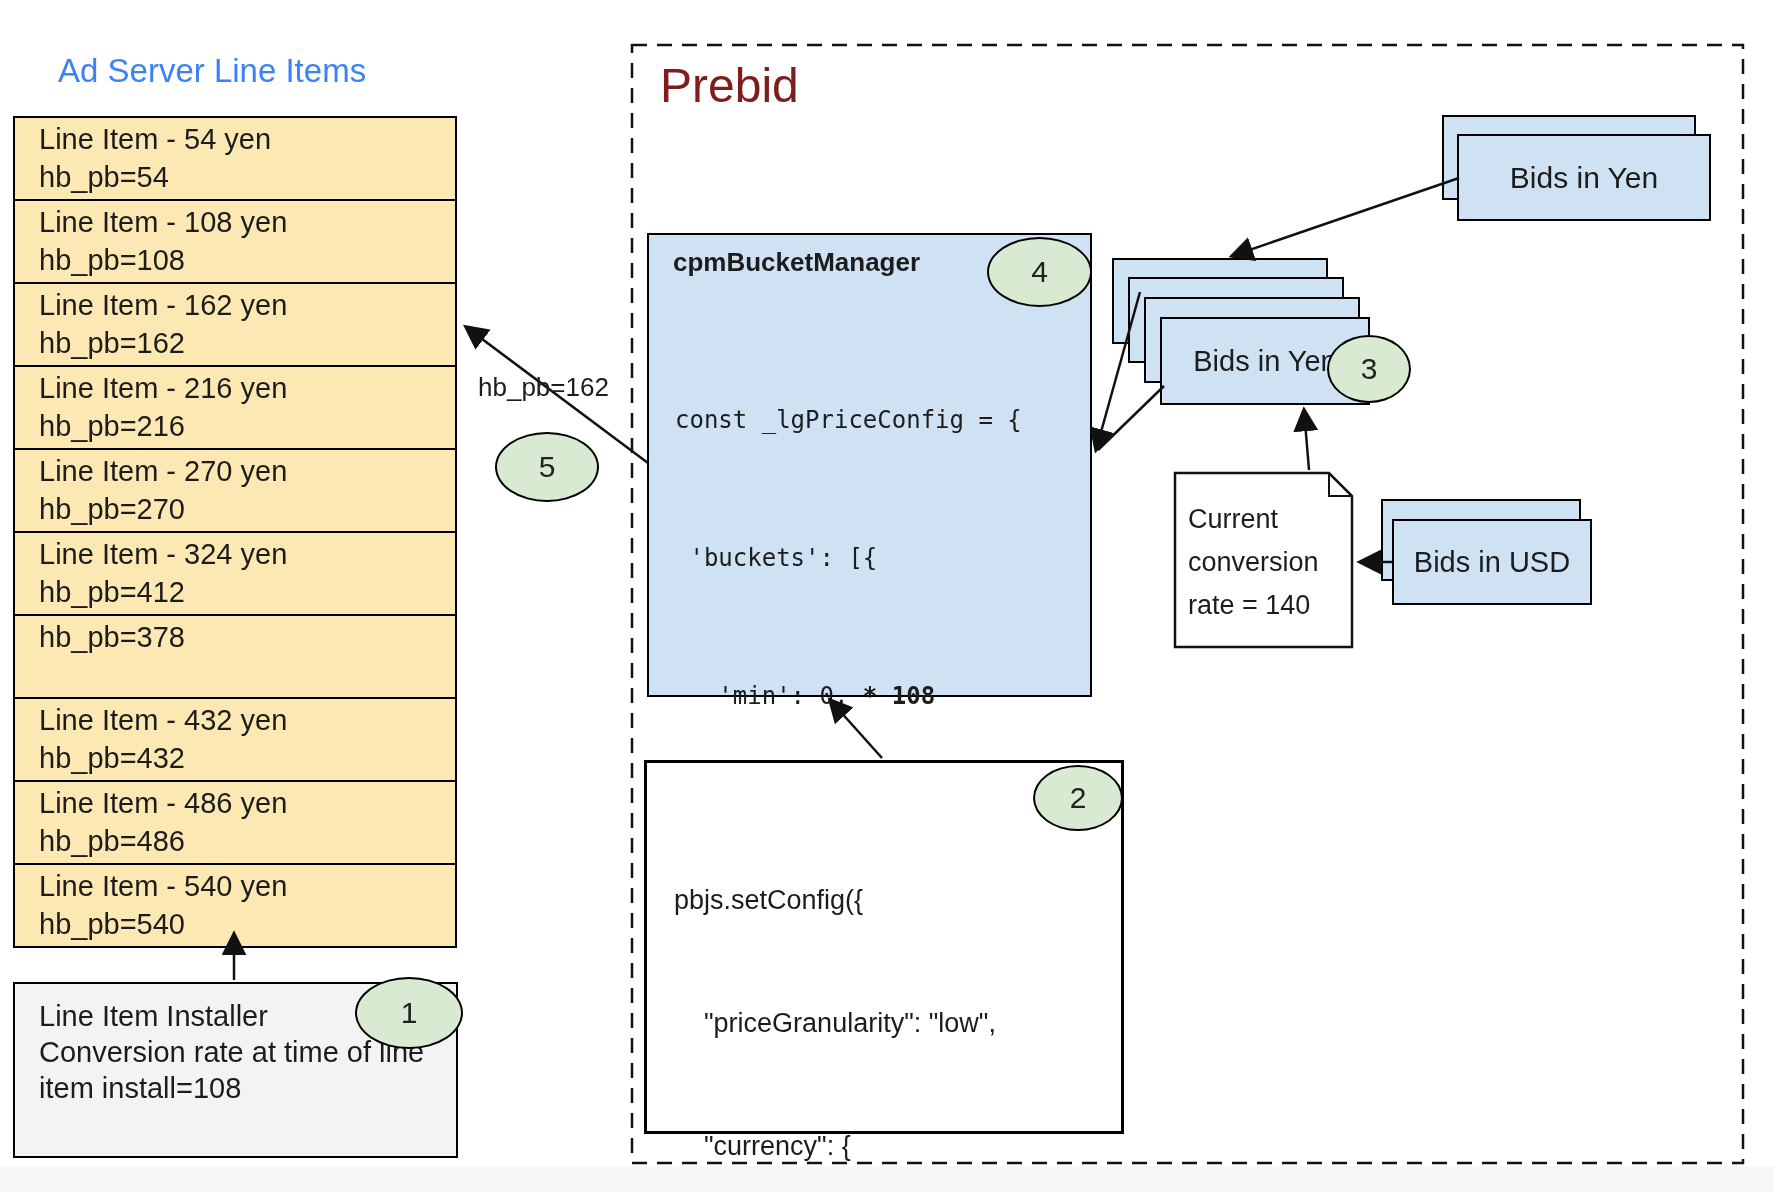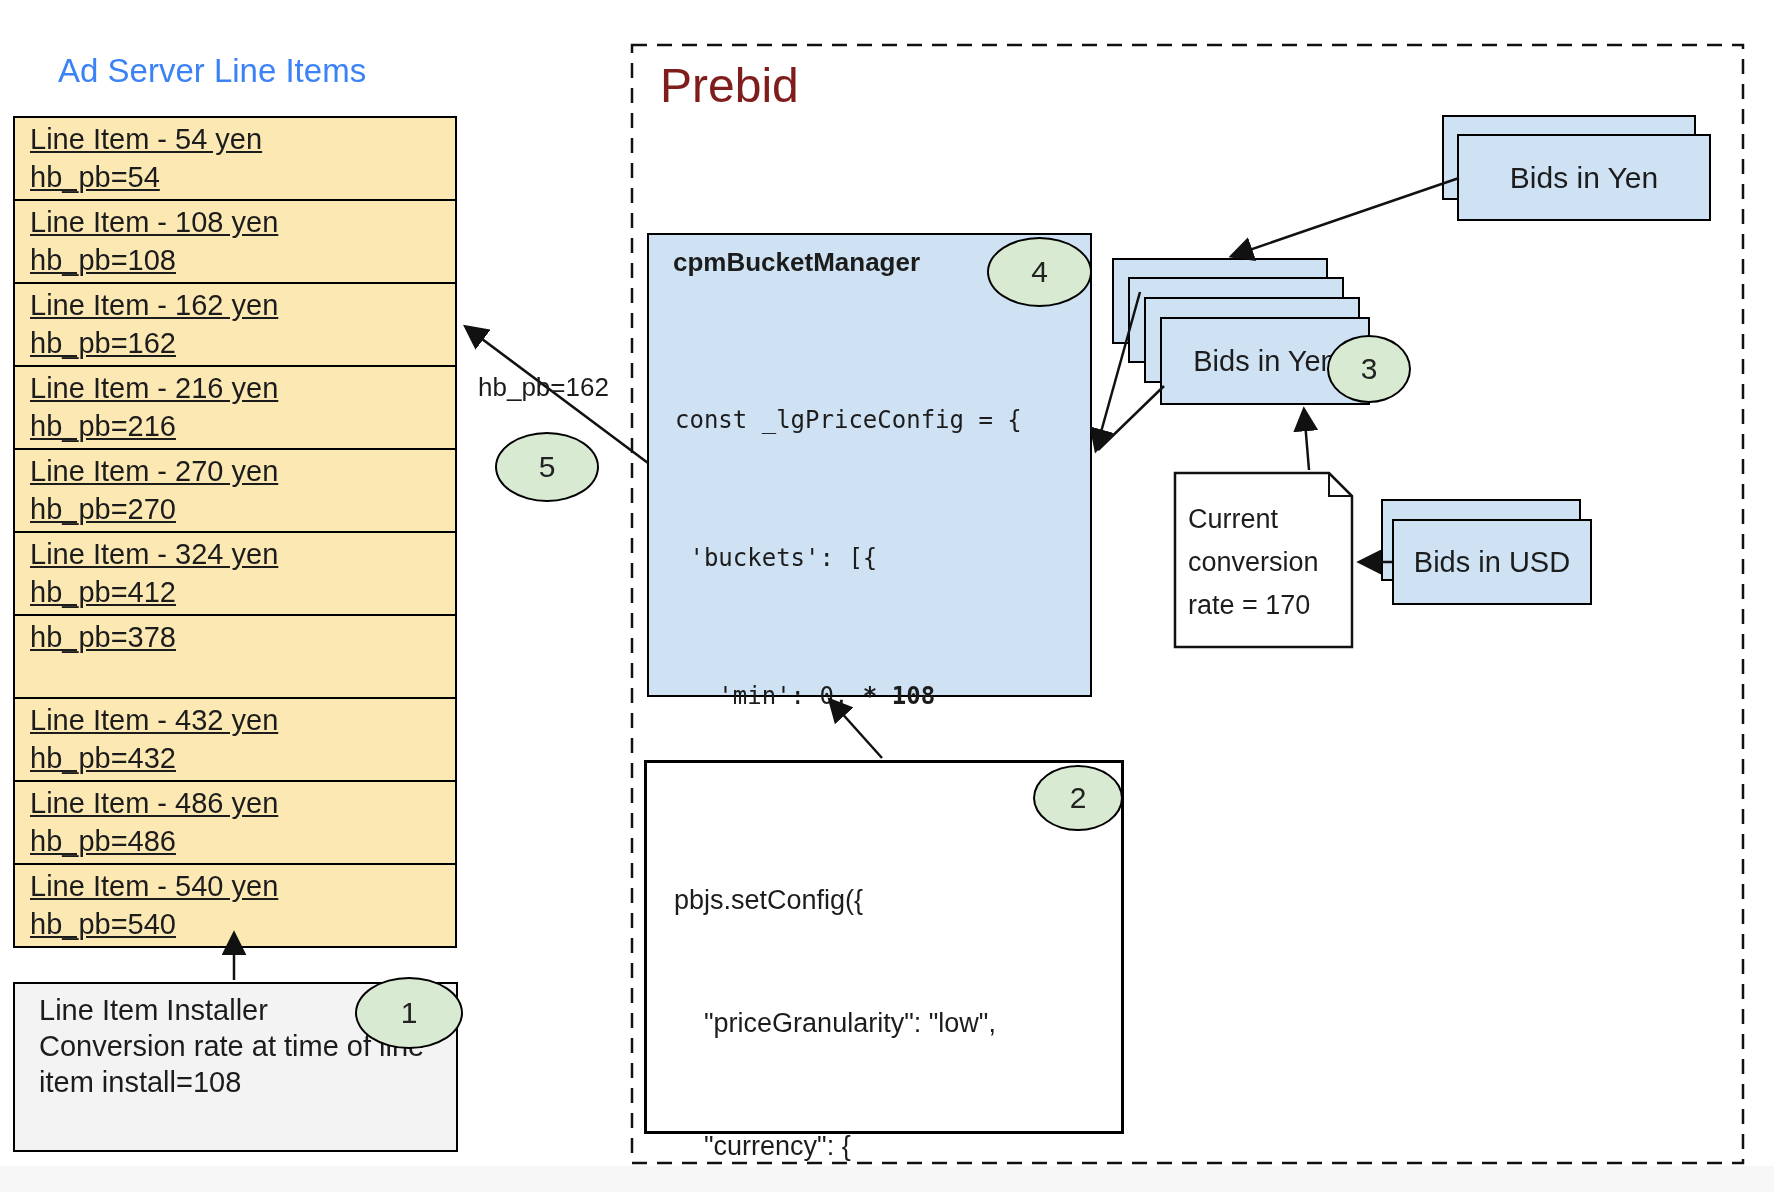--- a/index.html
+++ b/index.html
@@ -7,25 +7,25 @@
     width:1774px;height:1192px;position:relative;background:#ffffff;
     font-family:"Liberation Sans", sans-serif;color:#1c1c1c;overflow:hidden;
   }
   .abs{position:absolute;}
   
   .bottom-band{left:0;top:1166px;width:1774px;height:26px;background:#f7f7f7;}
   
   .ad-title{left:36px;top:52px;font-size:33px;color:#3b82f6;margin-left:22px;}
   .line-table{left:13px;top:116px;width:440px;border:2px solid #000;}
   .line-row{height:79px;background:var(--row-yellow);border-bottom:2px solid #000;
-    padding:2px 0 0 15px;font-size:29px;line-height:38px;text-decoration:underline;}
+    padding:2px 0 0 24px;font-size:29px;line-height:38px;}
   .line-row:last-child{border-bottom:none;}
   
   .installer-box{left:13px;top:982px;width:417px;height:158px;background:var(--installer-gray);
-    border:2px solid #000;padding:8px 0 0 24px;font-size:29px;line-height:36px;}
+    border:2px solid #000;padding:14px 0 0 24px;font-size:29px;line-height:36px;}
   .installer-body{width:392px;}
   
   .prebid-title{left:660px;top:58px;font-size:48px;color:#7f1d1d;}
   
   .cpm-box{left:647px;top:233px;width:441px;height:460px;background:var(--card-blue);
     border:2px solid #000;}
   .cpm-label{left:673px;top:247px;font-size:26px;font-weight:bold;}
   .cpm-code{left:675px;top:305px;font-size:24px;line-height:46px;
     font-family:"DejaVu Sans Mono", monospace;white-space:pre;}
   .cpm-code .bold{font-weight:bold;}
@@ -166,21 +166,21 @@
   <line x1="234" y1="980" x2="234" y2="934" stroke="#111" stroke-width="2.5" marker-end="url(#ah)"></line>
   <line x1="648" y1="463" x2="466" y2="327" stroke="#111" stroke-width="2.5" marker-end="url(#ah)"></line>
   <line x1="882" y1="758" x2="830" y2="700" stroke="#111" stroke-width="2.5" marker-end="url(#ah)"></line>
   <line x1="1140" y1="292" x2="1096" y2="450" stroke="#111" stroke-width="2.5" marker-end="url(#ah)"></line>
   <line x1="1164" y1="386" x2="1098" y2="450" stroke="#111" stroke-width="2.5"></line>
   <line x1="1459" y1="178" x2="1232" y2="256" stroke="#111" stroke-width="2.5" marker-end="url(#ah)"></line>
   <line x1="1309" y1="470" x2="1304" y2="410" stroke="#111" stroke-width="2.5" marker-end="url(#ah)"></line>
   <line x1="1392" y1="562" x2="1360" y2="562" stroke="#111" stroke-width="2.5" marker-end="url(#ah)"></line>
 </svg>
 
-<div class="abs note-text">Current conversion rate = 170</div>
+<div class="abs note-text">Current conversion rate = 140</div>
 
 <div class="abs hb-label">hb_pb=162</div>
 
 <div class="badge b1">1</div>
 <div class="badge b2">2</div>
 <div class="badge b3">3</div>
 <div class="badge b4">4</div>
 <div class="badge b5">5</div>
 
 </body></html>

